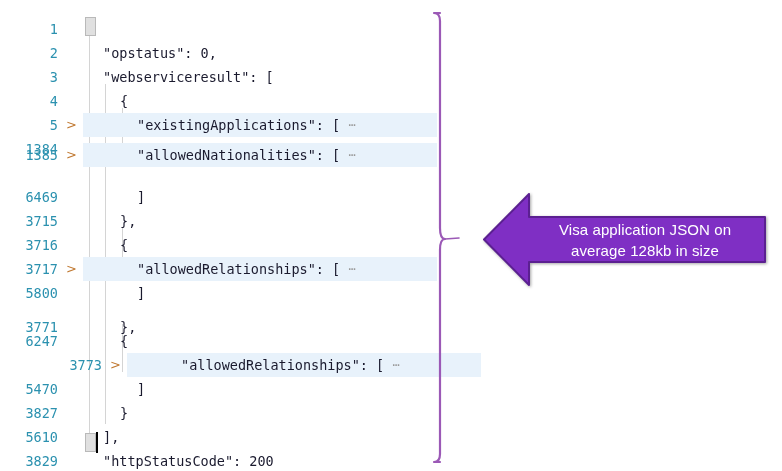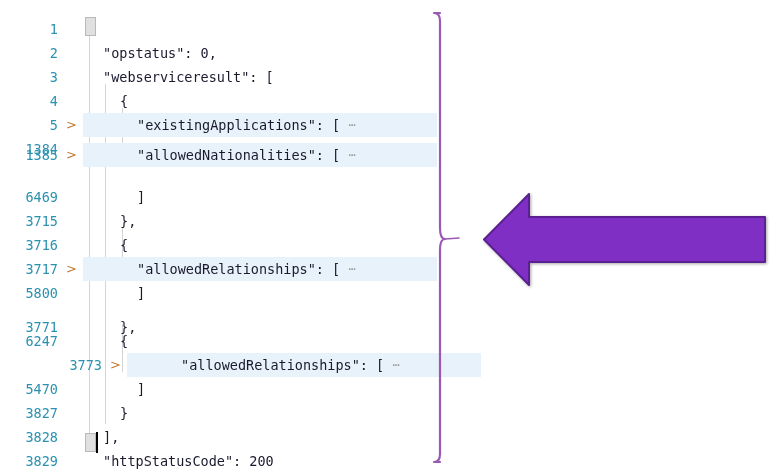--- a/index.html
+++ b/index.html
@@ -239,21 +239,21 @@
       </div>
       <div class="code-row" style="top: 377px;">
         <div class="ln">5470</div>
         <div class="code-text" style="left: 137px;"><span>]</span></div>
       </div>
       <div class="code-row" style="top: 401px;">
         <div class="ln">3827</div>
         <div class="code-text" style="left: 120px;"><span>}</span></div>
       </div>
       <div class="code-row" style="top: 425px;">
-        <div class="ln">3828</div>
+        <div class="ln">5610</div>
         <div class="code-text" style="left: 103px;"><span>],</span></div>
       </div>
       <div class="code-row" style="top: 449px;">
         <div class="ln">3829</div>
         <div class="code-text" style="left: 103px;"><span>"httpStatusCode": 200</span></div>
       </div>
     </div>
 
   <div class="bracket-match" style="left:85px; top:17px; width:11px; height:19px;"></div>
   <div class="bracket-match" style="left:85px; top:433px; width:11px; height:19px;"></div>
@@ -270,13 +270,17 @@
            L 12 454
            Q 12 462 6 462
            L 12 462" fill="none" stroke="#9b59b6" stroke-width="2.2" stroke-linecap="round" stroke-linejoin="round"></path>
   <path d="M 17 239 L 31 238" fill="none" stroke="#9b59b6" stroke-width="1.6" stroke-linecap="round"></path>
 </svg>
 
 <div id="callout">
   <svg id="callout-svg" viewBox="0 0 284 96" preserveAspectRatio="none">
     <polygon points="1,47.5 46,2 46,25 282,25 282,70 46,70 46,93" fill="#7f2fc4" stroke="#5b2091" stroke-width="2" stroke-linejoin="round"></polygon>
   </svg>
+  <div id="callout-text">
+    <div>Visa application JSON on</div>
+    <div>average 128kb in size</div>
+  </div>
 </div>
 
 </body></html>

